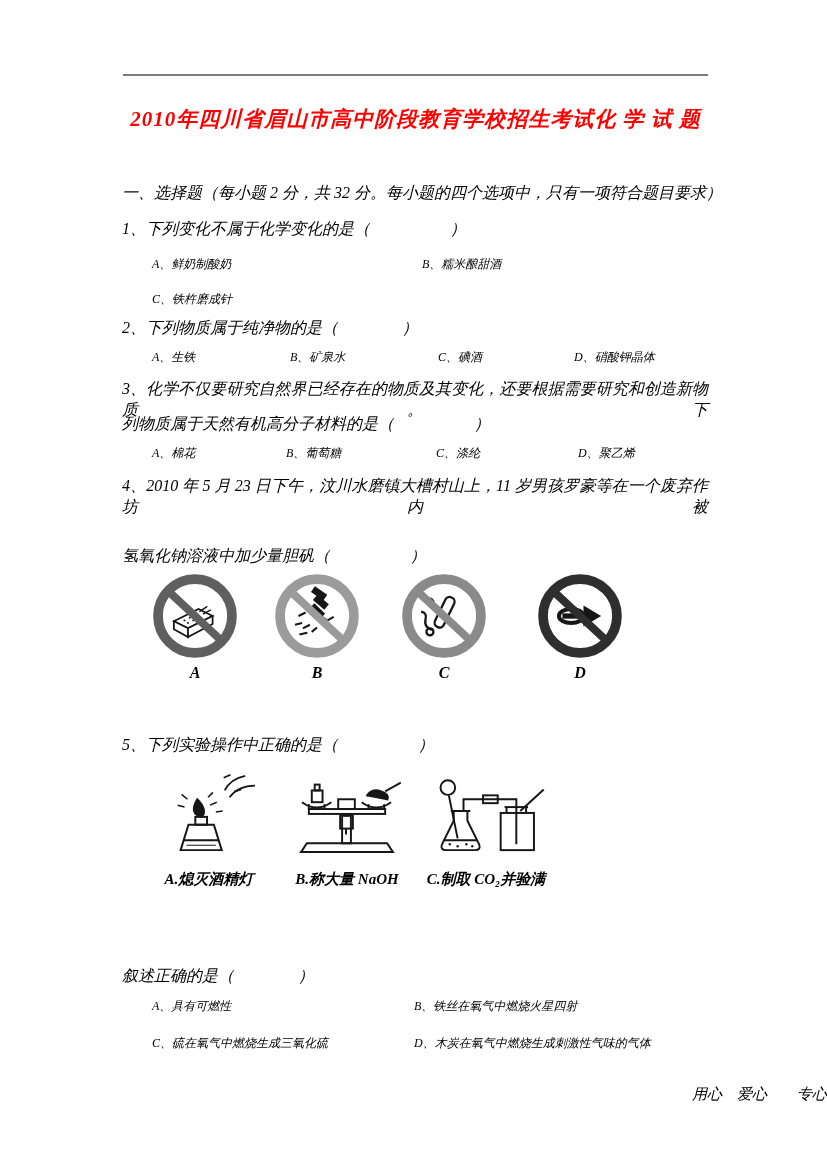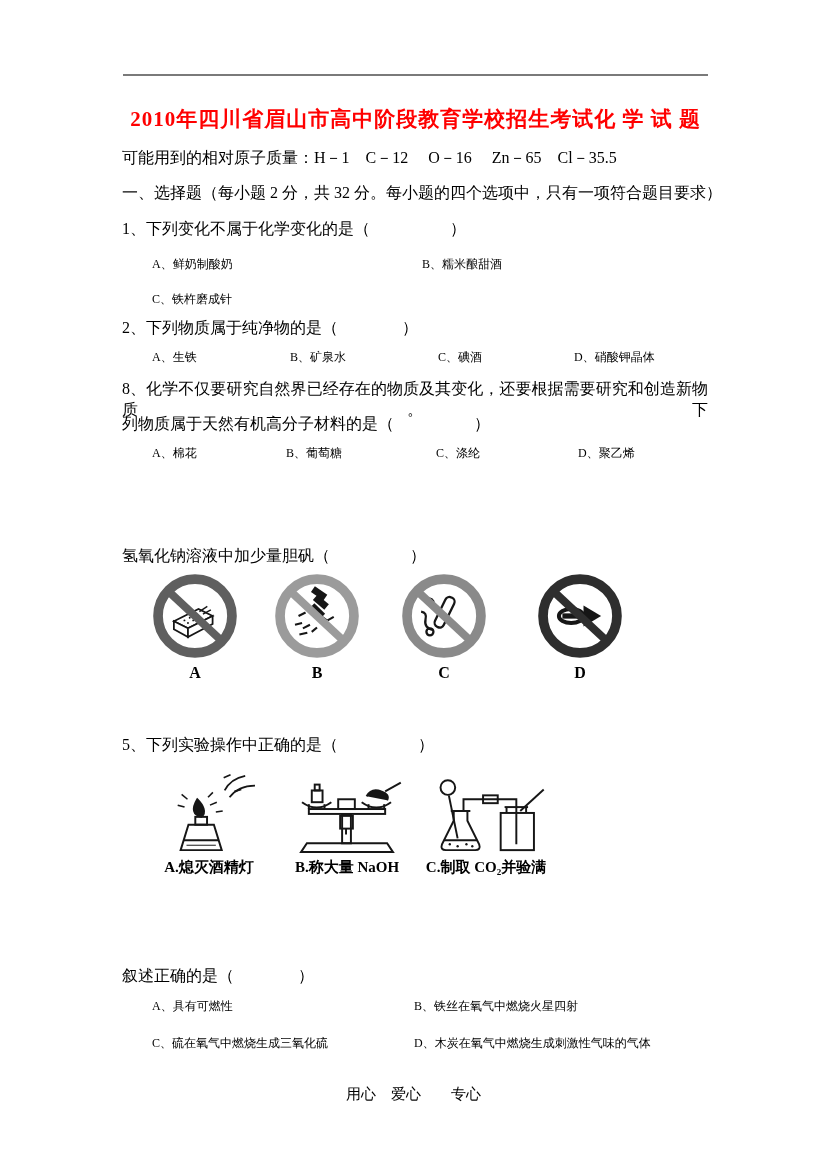--- a/index.html
+++ b/index.html
@@ -3,20 +3,21 @@
 <meta charset="utf-8">
 <style>
   html,body{margin:0;padding:0;background:#ffffff;}
   .page{
     position:relative;
     width:827px;height:1170px;
     background:#ffffff;
     font-family:"Liberation Serif","DejaVu Serif",serif;
     color:#000;
     overflow:hidden;
+    font-style:italic;
   }
   .top-rule{
     position:absolute;left:123px;top:74px;width:585px;height:2px;
     background:#7a7a7a;
   }
   .title{
     position:absolute;left:123px;top:106px;width:585px;
     text-align:center;
     font-size:21px;line-height:26px;font-weight:bold;
     color:#ff0000;
@@ -31,59 +32,59 @@
   .fill{
     width:586px;white-space:normal;
     text-align:justify;text-align-last:justify;
   }
   .opt{position:absolute;font-size:12px;line-height:21px;white-space:nowrap;}
   .sign{position:absolute;top:572px;width:88px;text-align:center;}
   .sign svg{display:block;width:88px;height:88px;}
   .sign .cap{display:block;margin-top:3px;font-size:16px;font-weight:bold;line-height:20px;}
   .labfig{position:absolute;top:766px;text-align:center;}
   .labfig svg{display:block;margin:0 auto;}
-  .labfig .cap{display:block;margin-top:2px;font-size:15px;font-weight:bold;line-height:19px;white-space:nowrap;}
+  .labfig .cap{display:block;margin-top:14px;font-size:15px;font-weight:bold;line-height:19px;white-space:nowrap;}
   .footer{
     position:absolute;left:0;top:1084px;width:827px;
-    text-align:center;font-size:15px;line-height:20px;
+    text-align:right;font-size:15px;line-height:20px;
   }
   
   .ring-a{color:#5f5f5f;} .ring-b{color:#9b9b9b;} .ring-c{color:#8a8a8a;} .ring-d{color:#2e2e2e;}
 </style>
 </head>
 <body>
 
 <div class="page">
 
   <div class="top-rule"></div>
 
   <div class="title">2010年四川省眉山市高中阶段教育学校招生考试化 学 试 题</div>
 
-  <div class="ln" style="top:147px">可能用到的相对原子质量：H－1　C－12　 O－16 　Zn－65　Cl－35.5</div>
 
   <div class="ln" style="top:182px">一、选择题（每小题 2 分，共 32 分。每小题的四个选项中，只有一项符合题目要求）</div>
 
   <div class="ln" style="top:218px">1、下列变化不属于化学变化的是（　　　　　）</div>
   <span class="opt" style="left:152px;top:254px">A、鲜奶制酸奶</span>
   <span class="opt" style="left:422px;top:254px">B、糯米酿甜酒</span>
   <span class="opt" style="left:152px;top:289px">C、铁杵磨成针</span>
 
   <div class="ln" style="top:317px">2、下列物质属于纯净物的是（　　　　）</div>
   <span class="opt" style="left:152px;top:347px">A、生铁</span>
   <span class="opt" style="left:290px;top:347px">B、矿泉水</span>
   <span class="opt" style="left:438px;top:347px">C、碘酒</span>
   <span class="opt" style="left:574px;top:347px">D、硝酸钾晶体</span>
 
-  <div class="ln fill" style="top:378px">8、化学不仅要研究自然界已经存在的物质及其变化，还要根据需要研究和创造新物质。下</div>
+  <div class="ln fill" style="top:378px">3、化学不仅要研究自然界已经存在的物质及其变化，还要根据需要研究和创造新物质。下</div>
   <div class="ln" style="top:413px">列物质属于天然有机高分子材料的是（　　　　　）</div>
   <span class="opt" style="left:152px;top:443px">A、棉花</span>
   <span class="opt" style="left:286px;top:443px">B、葡萄糖</span>
   <span class="opt" style="left:436px;top:443px">C、涤纶</span>
   <span class="opt" style="left:578px;top:443px">D、聚乙烯</span>
 
+  <div class="ln fill" style="top:475px">4、2010 年 5 月 23 日下午，汶川水磨镇大槽村山上，11 岁男孩罗豪等在一个废弃作坊内被</div>
   <div class="ln" style="top:545px">氢氧化钠溶液中加少量胆矾（　　　　　）</div>
 
   <div class="sign" style="left:151px">
     <svg viewBox="0 0 100 100" class="ring-a">
       <circle cx="50" cy="50" r="42" fill="none" stroke="currentColor" stroke-width="11"></circle>
       <polygon points="26,56 54,42 70,50 42,64" fill="#fff" stroke="#161616" stroke-width="2"></polygon>
       <polygon points="26,56 42,64 42,74 26,65" fill="#fff" stroke="#161616" stroke-width="2"></polygon>
       <polygon points="42,64 70,50 70,59 42,74" fill="#fff" stroke="#161616" stroke-width="2"></polygon>
       <g stroke="#161616" stroke-width="1.6">
         <line x1="55" y1="45" x2="64" y2="39"></line>

